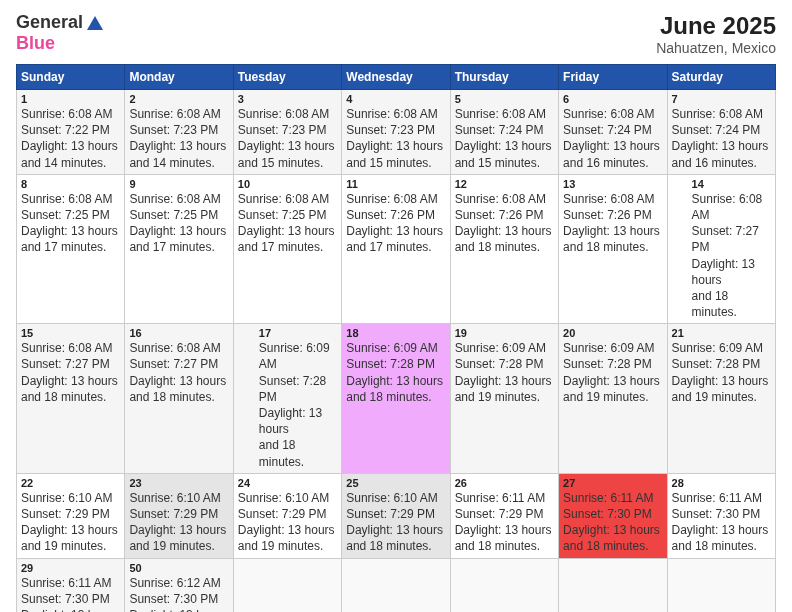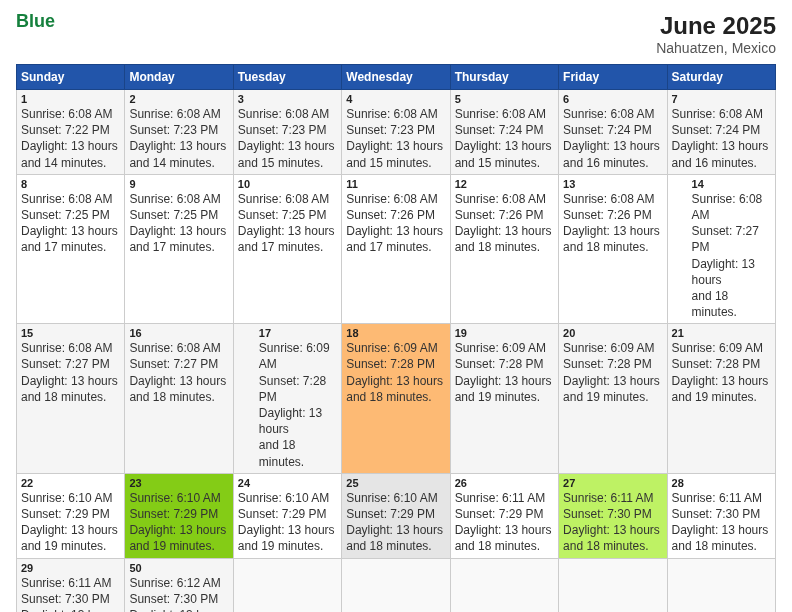--- a/index.html
+++ b/index.html
@@ -32,21 +32,21 @@
       line-height: 1.1;
     }
     .logo-general {
       font-size: 18px;
       font-weight: bold;
       color: #333;
     }
     .logo-blue {
       font-size: 18px;
       font-weight: bold;
-      color: #15803d;
+      color: #ec4899;
     }
     .logo-icon {
       width: 20px;
       height: 20px;
       margin-left: 2px;
       margin-top: 2px;
     }
     .title-area {
       text-align: right;
     }
@@ -103,20 +103,26 @@
     }
   </style>
 </head>
 <body>
 <div class="page">
 
   <div class="header">
     <div class="logo-area">
       <div style="display:flex;align-items:center;">
         <div class="logo-text">
+          <span style="display:flex;align-items:center;">
+            <span class="logo-general">General</span>
+            <svg class="logo-icon" viewBox="0 0 20 20">
+              <polygon points="10,2 18,16 2,16" fill="#2255aa"></polygon>
+            </svg>
+          </span>
           <span class="logo-blue">Blue</span>
         </div>
       </div>
     </div>
     <div class="title-area">
       <div class="month-year">June 2025</div>
       <div class="location">Nahuatzen, Mexico</div>
     </div>
   </div>
 
@@ -250,21 +256,21 @@
 Daylight: 13 hours
 and 18 minutes.</div>
           </td>
           <td style="background: rgb(245, 245, 245); padding-left: 25px;">
             <span class="day-num">17</span>
             <div class="day-info" style="white-space: pre-line;">Sunrise: 6:09 AM
 Sunset: 7:28 PM
 Daylight: 13 hours
 and 18 minutes.</div>
           </td>
-          <td style="background: #fdba74;">
+          <td style="background: #f0abfc;">
             <span class="day-num">18</span>
             <div class="day-info" style="white-space: pre-line;">Sunrise: 6:09 AM
 Sunset: 7:28 PM
 Daylight: 13 hours
 and 18 minutes.</div>
           </td>
           <td style="background: rgb(245, 245, 245);">
             <span class="day-num">19</span>
             <div class="day-info" style="white-space: pre-line;">Sunrise: 6:09 AM
 Sunset: 7:28 PM
@@ -287,21 +293,21 @@
           </td>
         </tr>
         <tr>
           <td style="background: rgb(255, 255, 255);">
             <span class="day-num">22</span>
             <div class="day-info" style="white-space: pre-line;">Sunrise: 6:10 AM
 Sunset: 7:29 PM
 Daylight: 13 hours
 and 19 minutes.</div>
           </td>
-          <td style="background: #84cc16;">
+          <td style="background: #e5e5e5;">
             <span class="day-num">23</span>
             <div class="day-info" style="white-space: pre-line;">Sunrise: 6:10 AM
 Sunset: 7:29 PM
 Daylight: 13 hours
 and 19 minutes.</div>
           </td>
           <td style="background: rgb(255, 255, 255);">
             <span class="day-num">24</span>
             <div class="day-info" style="white-space: pre-line;">Sunrise: 6:10 AM
 Sunset: 7:29 PM
@@ -315,21 +321,21 @@
 Daylight: 13 hours
 and 18 minutes.</div>
           </td>
           <td style="background: rgb(255, 255, 255);">
             <span class="day-num">26</span>
             <div class="day-info" style="white-space: pre-line;">Sunrise: 6:11 AM
 Sunset: 7:29 PM
 Daylight: 13 hours
 and 18 minutes.</div>
           </td>
-          <td style="background: #bef264;">
+          <td style="background: #ef4444;">
             <span class="day-num">27</span>
             <div class="day-info" style="white-space: pre-line;">Sunrise: 6:11 AM
 Sunset: 7:30 PM
 Daylight: 13 hours
 and 18 minutes.</div>
           </td>
           <td style="background: rgb(255, 255, 255);">
             <span class="day-num">28</span>
             <div class="day-info" style="white-space: pre-line;">Sunrise: 6:11 AM
 Sunset: 7:30 PM

